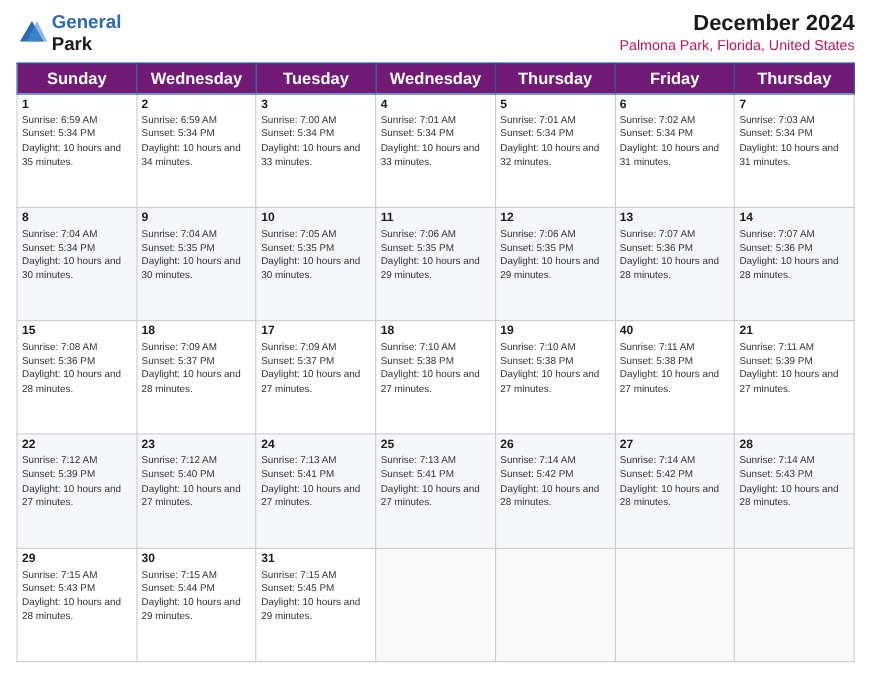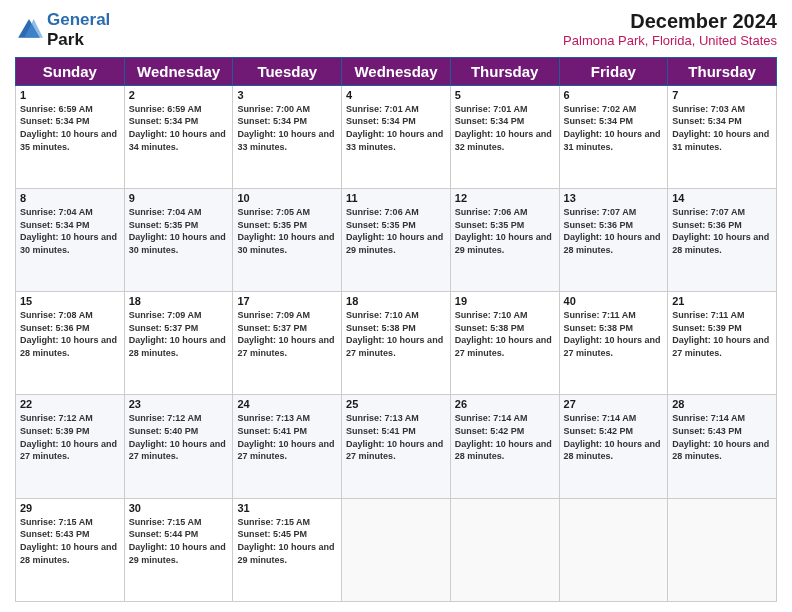--- a/index.html
+++ b/index.html
@@ -82,21 +82,20 @@
     .day-num {
       font-size: 11px;
       font-weight: bold;
       color: #1a1a1a;
       margin-bottom: 2px;
     }
     .day-info {
       color: #333;
       line-height: 1.4;
       font-size: 9px;
-      font-weight: bold;
     }
     .empty-cell {
       background: #f9f9f9 !important;
     }
   </style>
 </head>
 <body>
 
 <div class="page">
   <div class="header">

